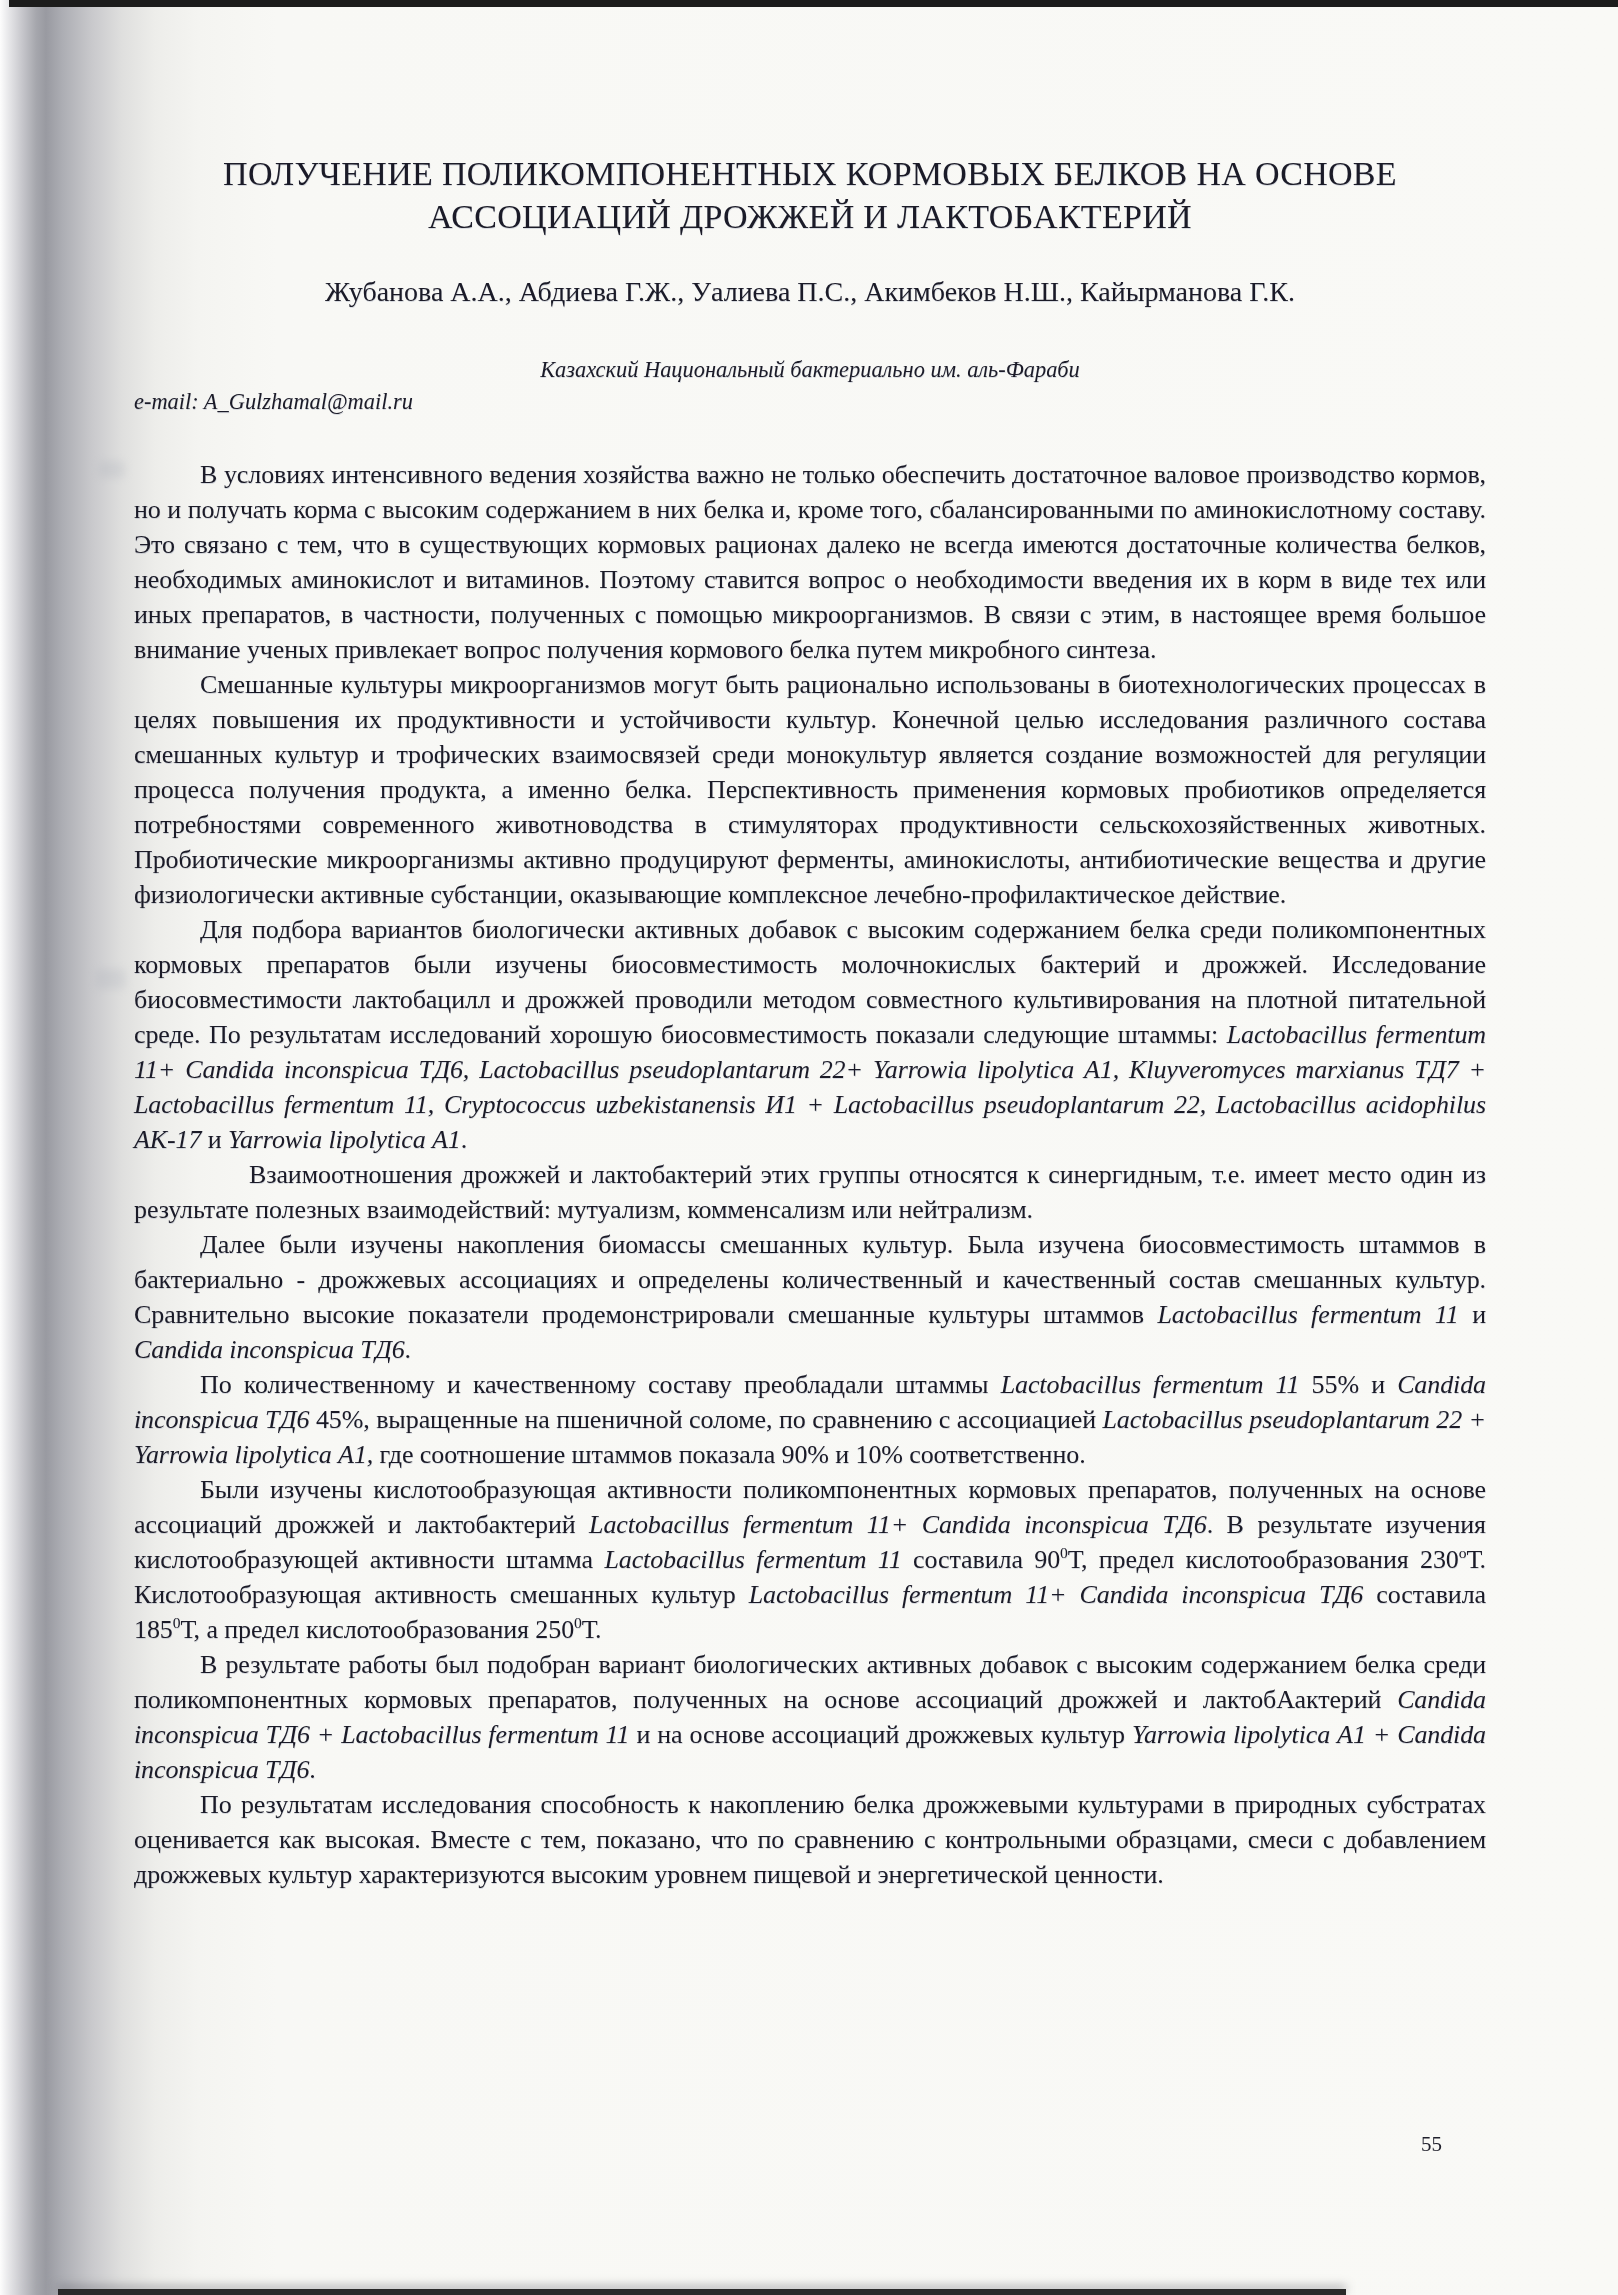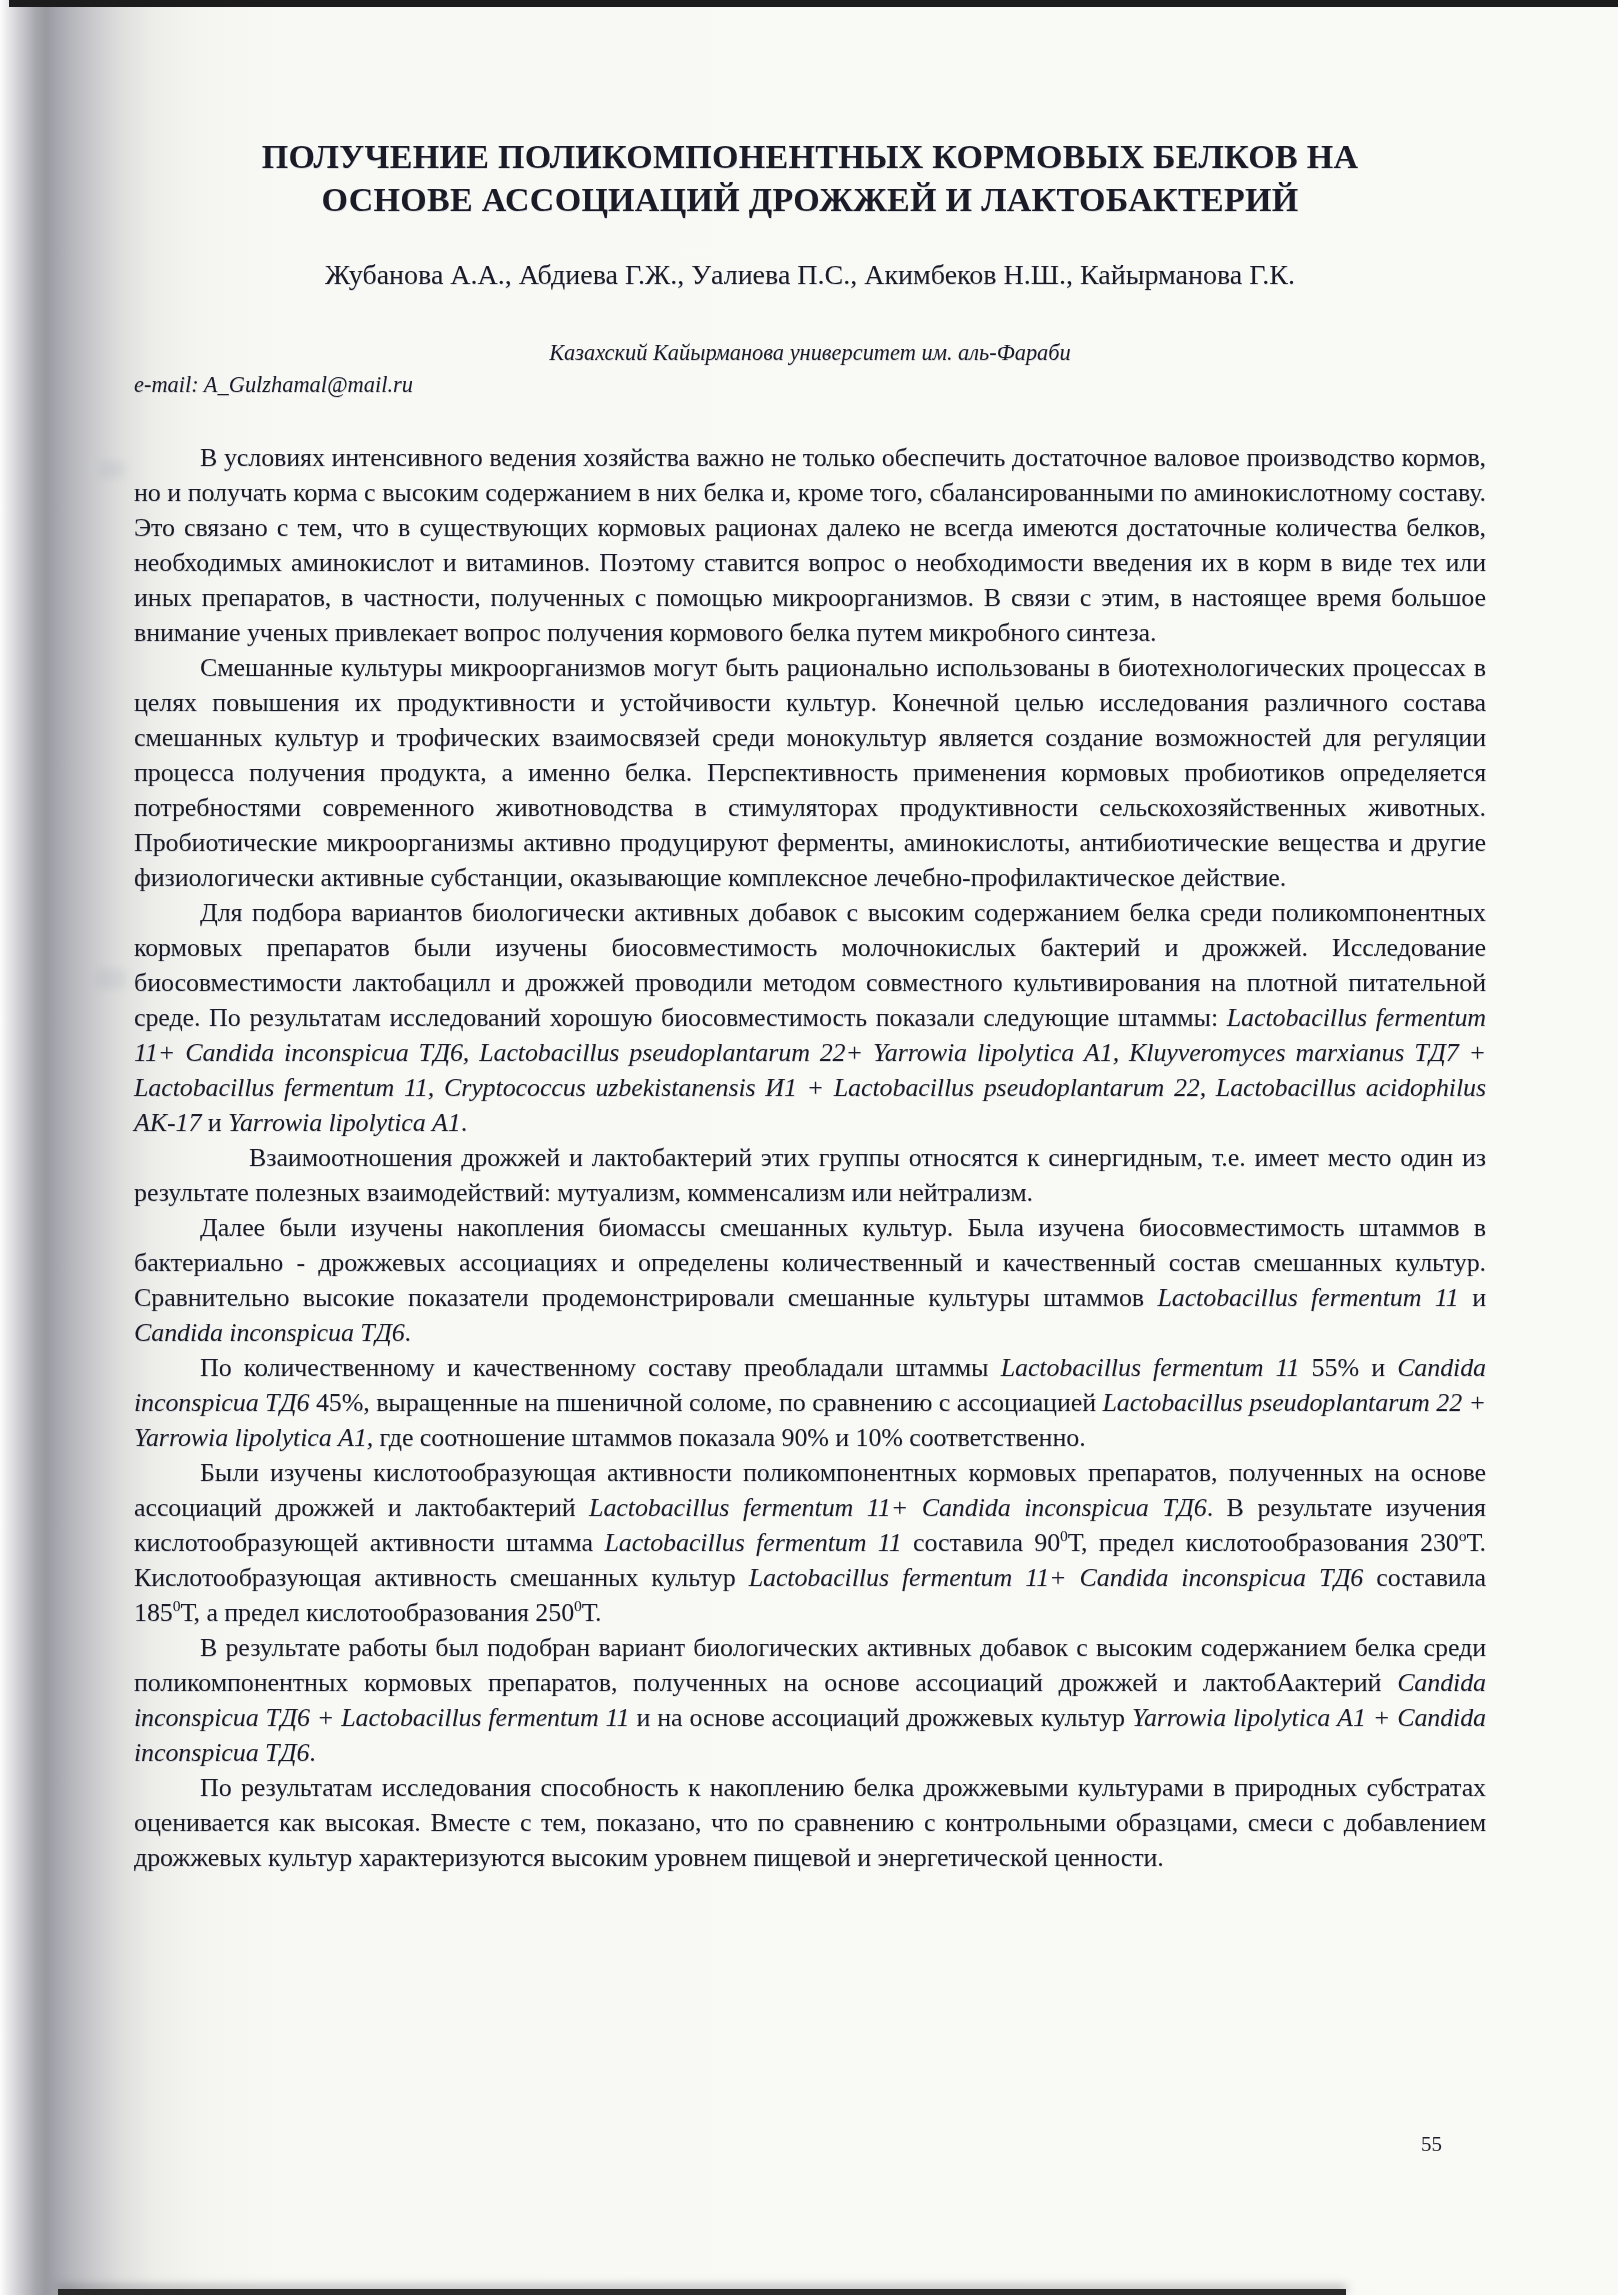--- a/index.html
+++ b/index.html
@@ -22,22 +22,22 @@
   .smudge-1{left:99px;top:461px;width:26px;height:17px;}
   .smudge-2{left:96px;top:969px;width:30px;height:20px;}
 
   
   .content{
     position:absolute;left:134px;top:136px;width:1352px;
     color:#1b1b28;
     text-shadow:0.4px 0.6px 0 rgba(45,60,110,.16);
   }
   .title{
-    font-weight:bold;font-size:34px;line-height:1.26;text-align:center;
-    max-width:1206px;margin:0 auto 37px;letter-spacing:0.3px;
+    font-weight:normal;font-size:34px;line-height:1.26;text-align:center;
+    max-width:1206px;margin:17px auto 37px;letter-spacing:0.3px;
   }
   .authors{font-size:28px;text-align:center;margin:15px 0 49px;}
   .affiliation{font-style:italic;font-size:22.4px;text-align:center;margin:0 0 6.6px;}
   .email{font-style:italic;font-size:22.4px;text-align:left;margin:0 0 42px;}
 
   .body-text{font-size:26px;line-height:35px;text-align:justify;letter-spacing:-0.1px;}
   .body-text p.para{margin:0;text-indent:66px;}
   .body-text p.para.indent-large{text-indent:115px;}
   .body-text i{}
   .body-text sup{font-size:.60em;line-height:0;vertical-align:super;}
@@ -49,21 +49,21 @@
 
 <div class="scan">
   <div class="top-edge"></div>
   <div class="bottom-edge"></div>
   <div class="margin-smudge smudge-1"></div>
   <div class="margin-smudge smudge-2"></div>
 
   <div class="content">
     <h1 class="title">ПОЛУЧЕНИЕ ПОЛИКОМПОНЕНТНЫХ КОРМОВЫХ БЕЛКОВ НА ОСНОВЕ АССОЦИАЦИЙ ДРОЖЖЕЙ И ЛАКТОБАКТЕРИЙ</h1>
     <div class="authors">Жубанова А.А., Абдиева Г.Ж., Уалиева П.С., Акимбеков Н.Ш., Кайырманова Г.К.</div>
-    <div class="affiliation">Казахский Кайырманова университет им. аль-Фараби</div>
+    <div class="affiliation">Казахский Национальный бактериально им. аль-Фараби</div>
     <div class="email">e-mail: A_Gulzhamal@mail.ru</div>
     <div class="body-text">
         <p class="para"><span>В условиях интенсивного ведения хозяйства важно не только обеспечить достаточное валовое производство кормов, но и получать корма с высоким содержанием в них белка и, кроме того, сбалансированными по аминокислотному составу. Это связано с тем, что в существующих кормовых рационах далеко не всегда имеются достаточные количества белков, необходимых аминокислот и витаминов. Поэтому ставится вопрос о необходимости введения их в корм в виде тех или иных препаратов, в частности, полученных с помощью микроорганизмов. В связи с этим, в настоящее время большое внимание ученых привлекает вопрос получения кормового белка путем микробного синтеза.</span></p>
         <p class="para"><span>Смешанные культуры микроорганизмов могут быть рационально использованы в биотехнологических процессах в целях повышения их продуктивности и устойчивости культур. Конечной целью исследования различного состава смешанных культур и трофических взаимосвязей среди монокультур является создание возможностей для регуляции процесса получения продукта, а именно белка. Перспективность применения кормовых пробиотиков определяется потребностями современного животноводства в стимуляторах продуктивности сельскохозяйственных животных. Пробиотические микроорганизмы активно продуцируют ферменты, аминокислоты, антибиотические вещества и другие физиологически активные субстанции, оказывающие комплексное лечебно-профилактическое действие.</span></p>
         <p class="para"><span>Для подбора вариантов биологически активных добавок с высоким содержанием белка среди поликомпонентных кормовых препаратов были изучены биосовместимость молочнокислых бактерий и дрожжей. Исследование биосовместимости лактобацилл и дрожжей проводили методом совместного культивирования на плотной питательной среде. По результатам исследований хорошую биосовместимость показали следующие штаммы: </span><i>Lactobacillus fermentum 11+ Candida inconspicua ТД6, Lactobacillus pseudoplantarum 22+ Yarrowia lipolytica А1, Kluyveromyces marxianus ТД7 + Lactobacillus fermentum 11, Cryptococcus uzbekistanensis И1 + Lactobacillus pseudoplantarum 22, Lactobacillus acidophilus АК-17</i><span> и </span><i>Yarrowia lipolytica А1</i><span>.</span></p>
         <p class="para indent-large"><span>Взаимоотношения дрожжей и лактобактерий этих группы относятся к синергидным, т.е. имеет место один из результате полезных взаимодействий: мутуализм, комменсализм или нейтрализм.</span></p>
         <p class="para"><span>Далее были изучены накопления биомассы смешанных культур. Была изучена биосовместимость штаммов в бактериально - дрожжевых ассоциациях и определены количественный и качественный состав смешанных культур. Сравнительно высокие показатели продемонстрировали смешанные культуры штаммов </span><i>Lactobacillus fermentum 11</i><span> и </span><i>Candida inconspicua  ТД6</i><span>.</span></p>
         <p class="para"><span>По количественному и качественному составу преобладали штаммы </span><i>Lactobacillus fermentum 11</i><span> 55% и </span><i>Candida inconspicua  ТД6</i><span> 45%, выращенные на пшеничной соломе, по сравнению с ассоциацией </span><i>Lactobacillus pseudoplantarum 22 + Yarrowia lipolytica А1,</i><span> где соотношение штаммов показала 90% и 10% соответственно.</span></p>
         <p class="para"><span>Были изучены кислотообразующая активности поликомпонентных кормовых препаратов, полученных на основе ассоциаций дрожжей и лактобактерий </span><i>Lactobacillus fermentum 11+ Candida inconspicua ТД6</i><span>. В результате изучения кислотообразующей активности штамма </span><i>Lactobacillus fermentum 11</i><span> составила 90</span><sup>0</sup><span>Т, предел кислотообразования  230</span><sup>о</sup><span>Т. Кислотообразующая активность смешанных культур </span><i>Lactobacillus fermentum 11+ Candida inconspicua ТД6</i><span> составила 185</span><sup>0</sup><span>Т, а предел кислотообразования 250</span><sup>0</sup><span>Т.</span></p>
         <p class="para"><span>В результате работы был подобран вариант биологических активных добавок с высоким содержанием белка среди поликомпонентных кормовых препаратов, полученных на основе ассоциаций дрожжей и лактобАактерий </span><i>Candida inconspicua ТД6 + Lactobacillus fermentum 11</i><span> и на основе ассоциаций дрожжевых культур </span><i>Yarrowia lipolytica А1 + Candida inconspicua ТД6</i><span>.</span></p>

